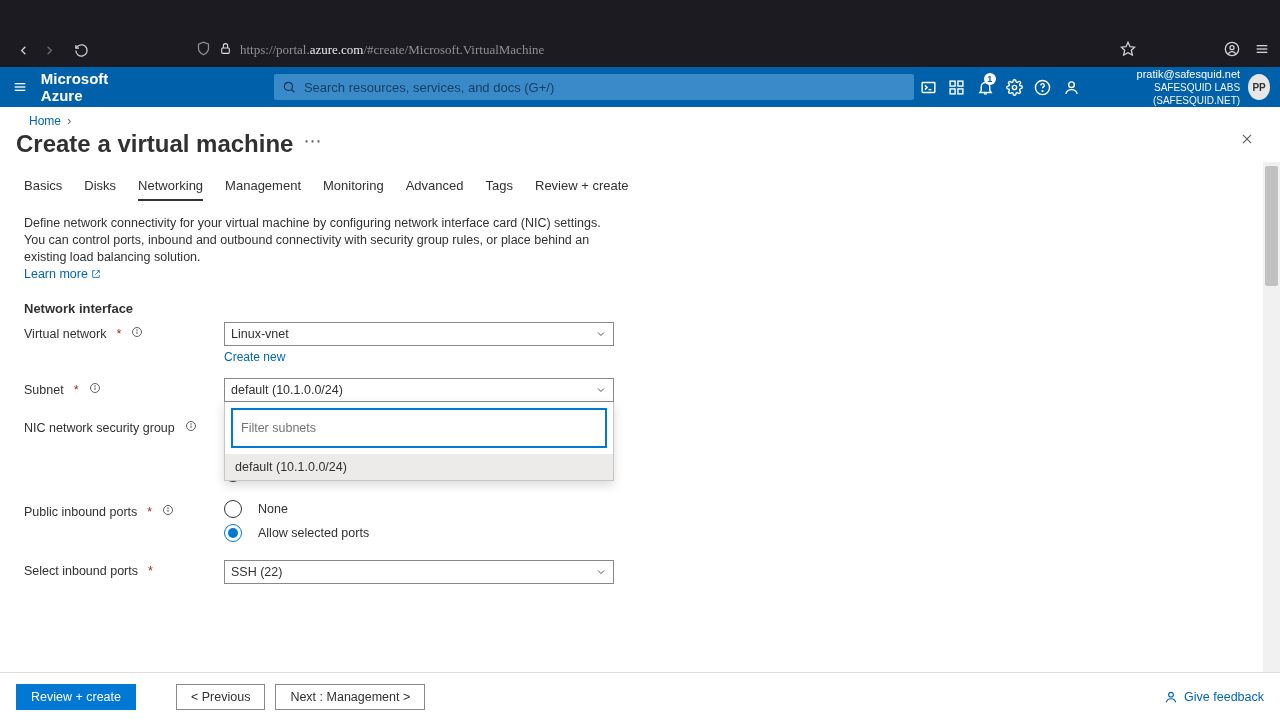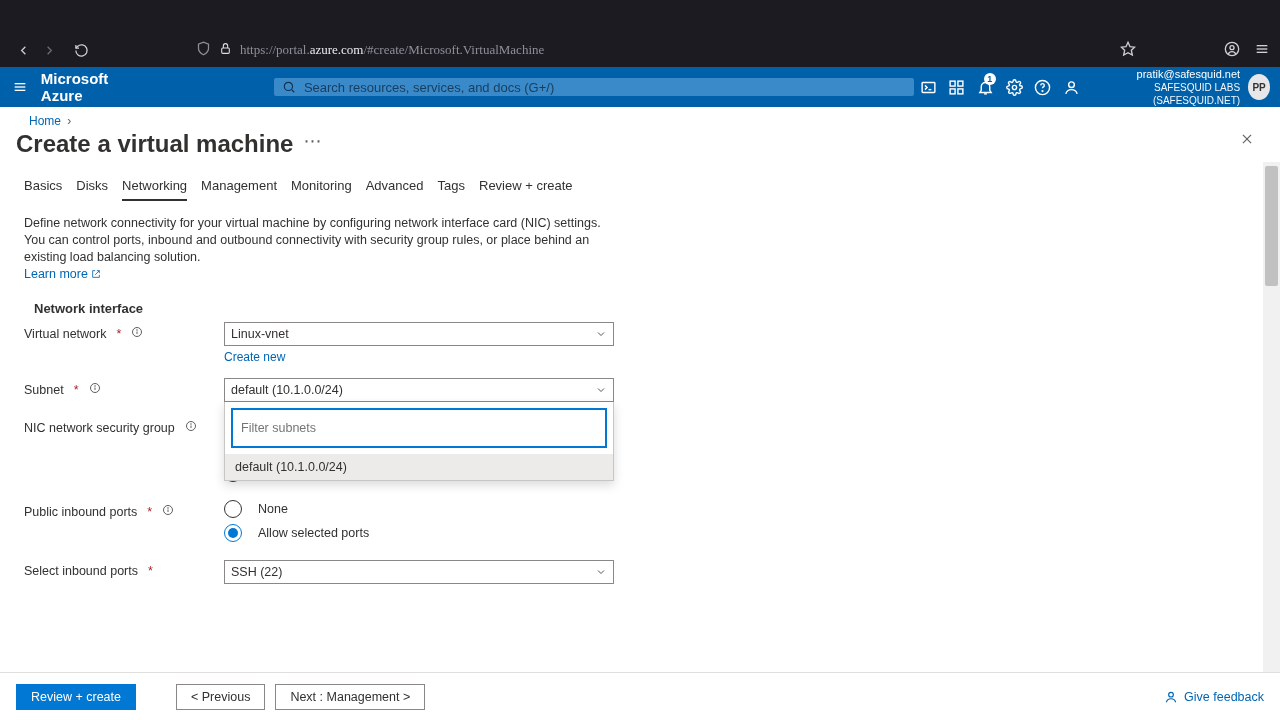--- a/index.html
+++ b/index.html
@@ -32,21 +32,21 @@
   .url-text .host{color:#eaeaf0;}
   .br-right{display:flex;align-items:center;gap:14px;margin-left:12px;}
   .br-right svg{width:16px;height:16px;color:#cfcfd6;}
 
   
   .az-bar{background:var(--azure-bar);height:40px;display:flex;align-items:center;color:#fff;}
   .hamburger{width:48px;display:flex;align-items:center;justify-content:center;}
   .hamburger svg{width:16px;height:16px;}
   .brand{font-size:15px;font-weight:600;margin-right:40px;}
   .search-wrap{flex:0 0 640px;}
-  .search-box{display:flex;align-items:center;background:#3a89c9;border-radius:2px;height:18px;padding:0 8px;color:#0b2e4a;}
+  .search-box{display:flex;align-items:center;background:#3a89c9;border-radius:2px;height:26px;padding:0 8px;color:#0b2e4a;}
   .search-box svg{width:14px;height:14px;margin-right:6px;color:#10314e;}
   .search-box input{flex:1;background:transparent;border:none;outline:none;font-size:13px;color:#10314e;}
   .search-box input::placeholder{color:#10314e;opacity:.85;}
   .az-icons{margin-left:auto;display:flex;align-items:center;}
   .az-icn{width:34px;height:40px;display:flex;align-items:center;justify-content:center;color:#fff;position:relative;}
   .az-icn svg{width:17px;height:17px;}
   .badge-1{position:absolute;top:6px;right:4px;background:#fff;color:var(--azure-bar);border-radius:8px;font-size:9px;font-weight:700;width:12px;height:12px;display:flex;align-items:center;justify-content:center;}
   .acct{margin-left:6px;margin-right:8px;text-align:right;font-size:11px;line-height:13px;}
   .acct .tenant{font-size:10px;opacity:.95;}
   .avatar{width:26px;height:26px;border-radius:50%;background:#e7e7e9;color:#333;display:flex;align-items:center;justify-content:center;font-size:10px;font-weight:600;margin-right:10px;}
@@ -59,29 +59,29 @@
   .title-row{display:flex;align-items:flex-start;padding:2px 16px 4px;position:relative;}
   .title{font-size:24px;font-weight:600;}
   .title-more{margin-left:10px;color:var(--muted);font-size:18px;}
   .close-blade{position:absolute;right:26px;top:4px;color:#616161;}
   .close-blade svg{width:14px;height:14px;}
 
   .scroll-area{flex:1;overflow:hidden;padding:16px 24px 0;position:relative;}
   .scroll-fake{position:absolute;right:0;top:0;bottom:0;width:17px;background:#f1f1f1;}
   .scroll-thumb{position:absolute;right:2px;top:4px;width:13px;height:120px;background:#c1c1c1;border-radius:2px;}
 
-  .tabs{display:flex;gap:14px;border-bottom:none;margin-bottom:14px;}
+  .tabs{display:flex;gap:22px;border-bottom:none;margin-bottom:14px;}
   .tab{font-size:13px;color:var(--text);padding-bottom:6px;}
   .tab.active{font-weight:400;border-bottom:2px solid #323130;}
 
   .desc{font-size:12.5px;color:var(--text);max-width:580px;line-height:17px;}
   .learn{color:var(--link);font-size:12.5px;}
   .ext-icn{display:inline-block;width:10px;height:10px;vertical-align:-1px;}
 
-  h4.sect{font-size:13px;font-weight:700;margin:20px 10px 6px;}
+  h4.sect{font-size:13px;font-weight:700;margin:20px 0 6px;}
   .subdesc{font-size:12.5px;color:var(--text);margin-bottom:18px;}
 
   .form-row{display:flex;align-items:flex-start;margin-bottom:14px;}
   .form-label{width:200px;font-size:12.5px;display:flex;align-items:center;gap:10px;padding-top:4px;}
   .req{color:#a4262c;}
   .info-icn svg{width:12px;height:12px;color:var(--muted);}
   .form-field{width:390px;position:relative;}
 
   .select{width:100%;height:24px;border:1px solid var(--border);display:flex;align-items:center;justify-content:space-between;padding:0 6px;font-size:12.5px;background:#fff;}
   .select svg{width:12px;height:12px;color:#555;}

